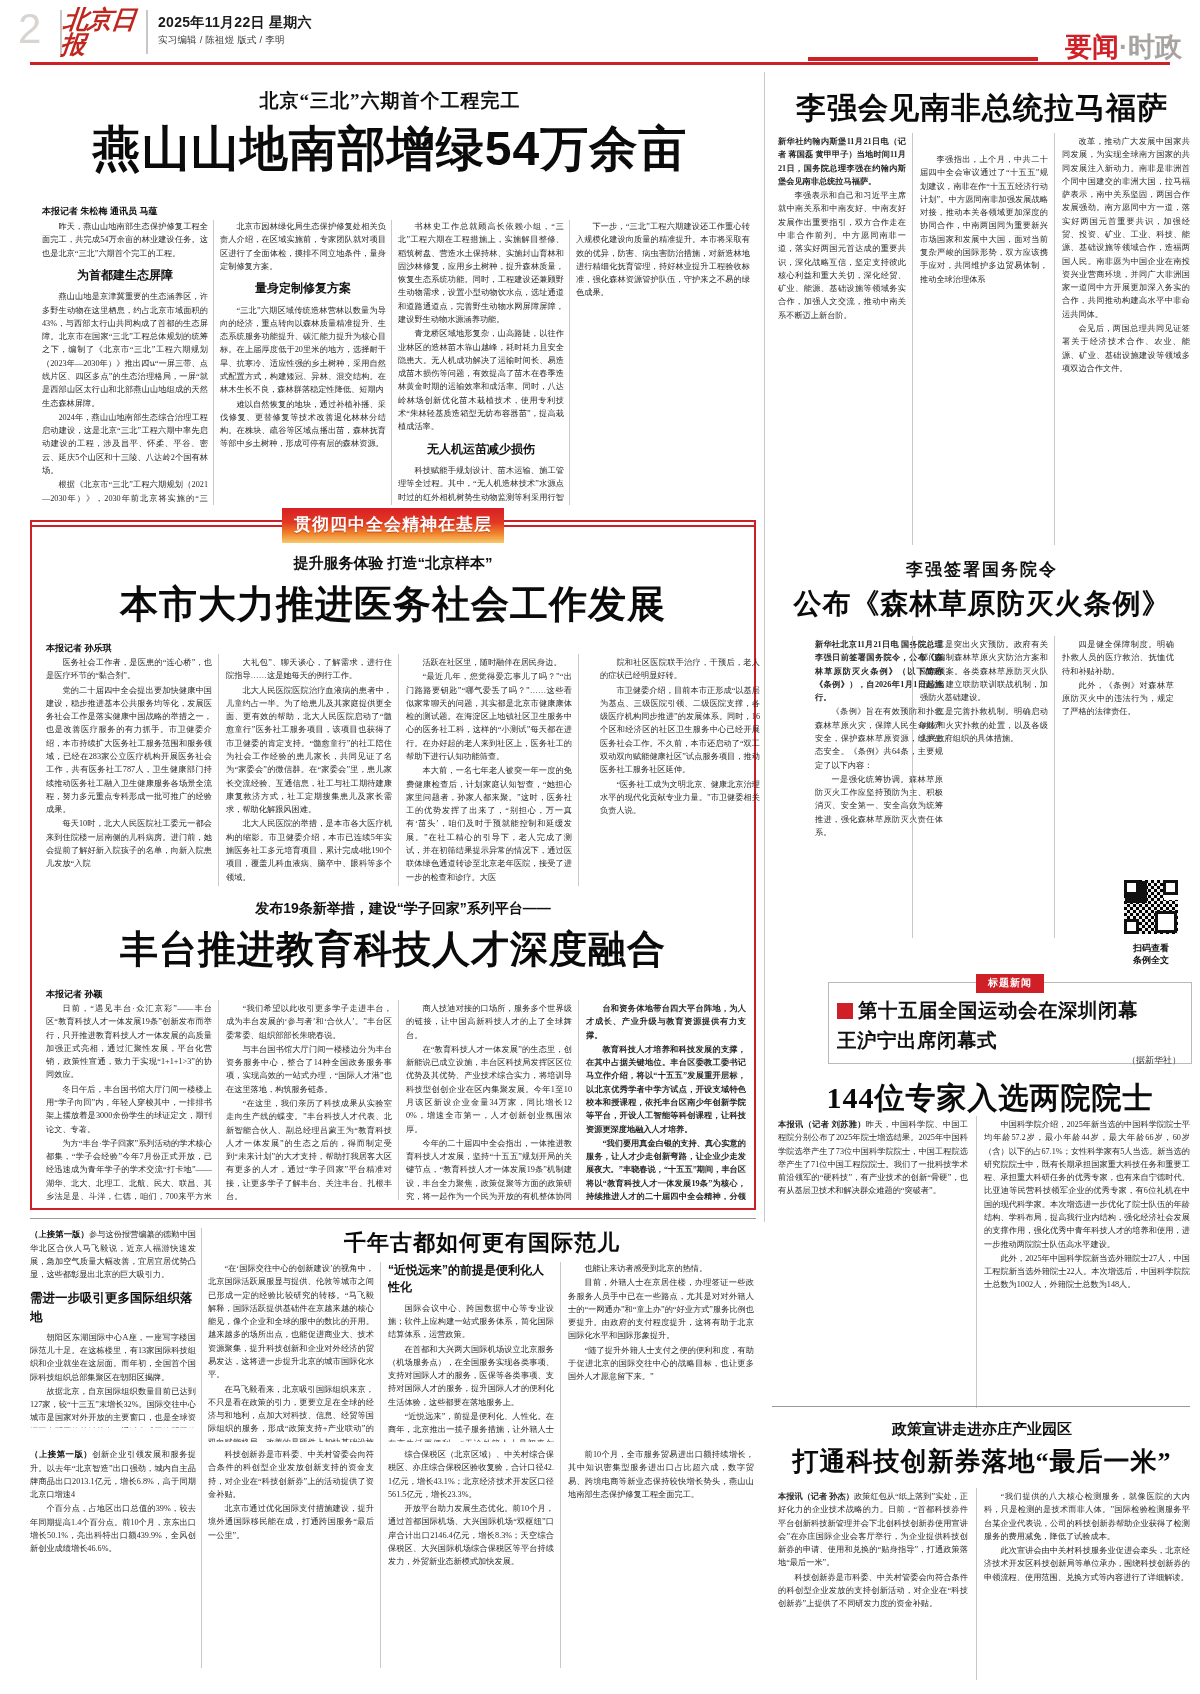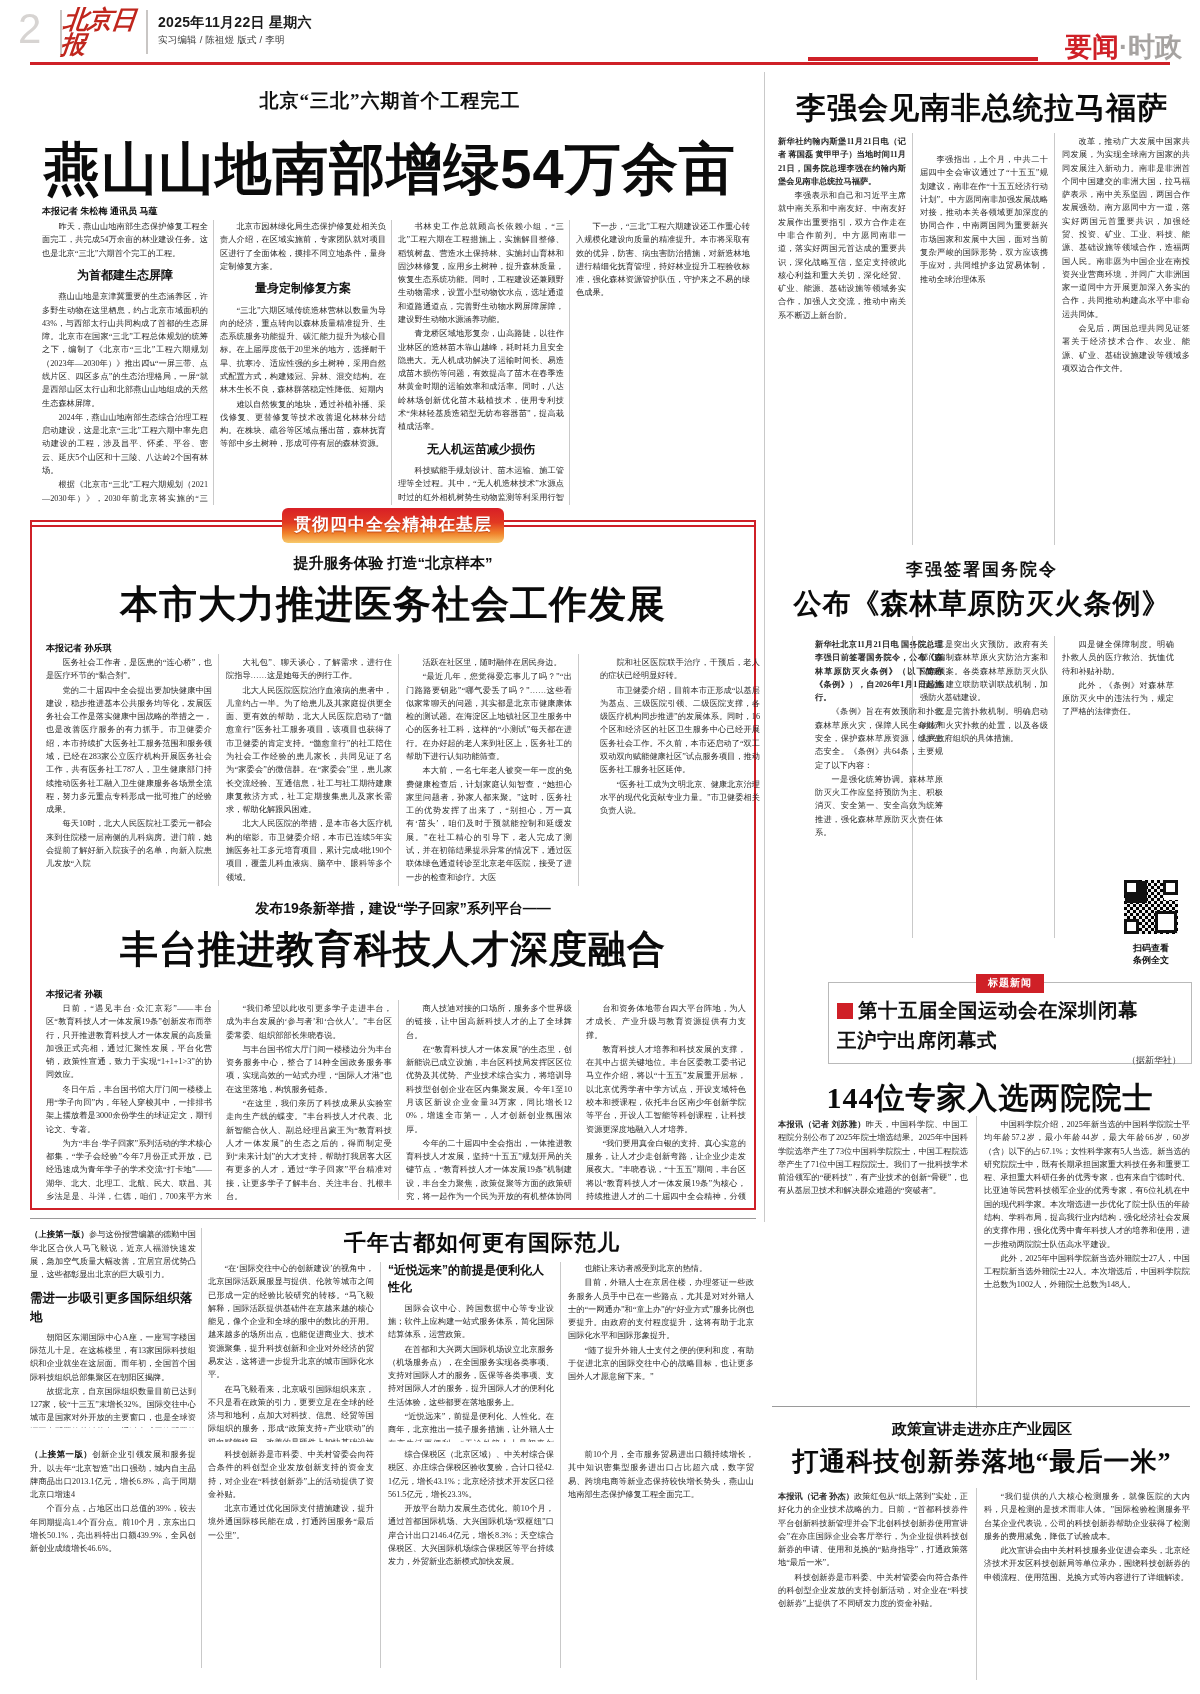--- a/index.html
+++ b/index.html
@@ -97,21 +97,20 @@
     display:flex; align-items:center; justify-content:center;
   }
   .banner-line{ height:2px; background:#cf2027; flex:1; }
   .banner{
     font-family:"Liberation Sans", sans-serif;
     font-size:17px; font-weight:bold; color:#ffffff;
     padding:5px 12px 7px;
     background:linear-gradient(180deg,#d81f26 0%,#e23a22 42%,#f0802a 72%,#f7c96b 100%);
     letter-spacing:1px; white-space:nowrap;
     text-shadow:0 1px 1px rgba(120,0,0,.4);
-    border-radius:6px;
   }
 
   
   .hl-box{
     position:absolute; border:1px solid #b9b9b9; background:#fff;
   }
   .hl-tag{
     position:absolute; top:-9px; left:50%; transform:translateX(-50%);
     background:#cf2027; color:#fff;
     font-family:"Liberation Sans", sans-serif;
@@ -173,21 +172,21 @@
   <div class="mh-section">
     <span class="red">要闻</span><span class="gray">·时政</span>
   </div>
   <div class="mh-rule"></div>
 </div>
 
 <div class="vrule" style="left:764px; top:72px; height:1150px;"></div>
 
 <div style="position:absolute; left:30px; top:88px; width:720px;">
   <div class="kicker" style="font-size:19px; letter-spacing:1px;">北京“三北”六期首个工程完工</div>
-  <div class="headline" style="font-size:56px; margin-top:24px; line-height:1.12;">燕山山地南部增绿54万余亩</div>
+  <div class="headline" style="font-size:48px; margin-top:8px; line-height:1.12;">燕山山地南部增绿54万余亩</div>
 </div>
 <div class="byline" style="position:absolute; left:42px; top:205px;">本报记者 朱松梅 通讯员 马蕴</div>
 
 <div class="body-col" style="position:absolute; left:42px; top:220px; width:166px; height:285px;">
   <p>昨天，燕山山地南部生态保护修复工程全面完工，共完成54万余亩的林业建设任务。这也是北京“三北”六期首个完工的工程。</p>
   <div class="subhead" style="font-size:12px; margin:6px 0 5px;">为首都建生态屏障</div>
   <p>燕山山地是京津冀重要的生态涵养区，许多野生动物在这里栖息，约占北京市域面积的43%，与西部太行山共同构成了首都的生态屏障。北京市在国家“三北”工程总体规划的统筹之下，编制了《北京市“三北”工程六期规划（2023年—2030年）》推出四ัน“一屏三带、点线片区、四区多点”的生态治理格局，一屏“就是西部山区太行山和北部燕山山地组成的天然生态森林屏障。</p>
   <p>2024年，燕山山地南部生态综合治理工程启动建设，这是北京“三北”工程六期中率先启动建设的工程，涉及昌平、怀柔、平谷、密云、延庆5个山区和十三陵、八达岭2个国有林场。</p>
   <p>根据《北京市“三北”工程六期规划（2021—2030年）》，2030年前北京将实施的“三北”工程大概建设任务，包括燕山山地南部生态综合治理工程、太行山东北部生态综合治理工程、湖白河流域中下游生态综合治理工程和退化林修复工程。“三北”工程六期建设区区域，将实施人工造林种草30万余亩，封山育林30万余亩、退化林修复30万余亩，森林抚育850万亩。</p>
 </div>
@@ -275,21 +274,21 @@
   </div>
   <div class="vrule" style="left:366px; top:478px; height:200px;"></div>
 
   <div class="body-col" style="position:absolute; left:374px; top:480px; width:166px; height:198px;">
     <p>商人技迪对接的口场所，服务多个世界级的链接，让中国高新科技人才的上了全球舞台。</p>
     <p>在“教育科技人才一体发展”的生态里，创新能说已成立设施，丰台区科技局发挥区区位优势及其优势、产业技术综合实力，将培训导科技型创创企业在区内集聚发展。今年1至10月该区新设企业金量34万家，同比增长120%，增速全市第一，人才创新创业氛围浓厚。</p>
     <p>今年的二十届四中全会指出，一体推进教育科技人才发展，坚持“十五五”规划开局的关键节点，“教育科技人才一体发展19条”机制建设，丰台全力聚焦，政策促聚等方面的政策研究，将一起作为一个民为开放的有机整体协同推进，“翻指成章”。</p>
   </div>
   <div class="vrule" style="left:546px; top:478px; height:200px;"></div>
 
-  <div class="body-col" style="position:absolute; left:554px; top:480px; width:160px; height:198px;">
+  <div class="body-col" style="position:absolute; left:554px; top:480px; width:160px; height:198px;font-weight:bold;">
     <p>台和资务体地带台四大平台阵地，为人才成长、产业升级与教育资源提供有力支撑。</p>
     <p>教育科技人才培养和科技发展的支撑，在其中占据关键地位。丰台区委教工委书记马立作介绍，将以“十五五”发展重开层标，以北京优秀学者中学方试点，开设支域特色校本和授课程，依托丰台区南少年创新学院等平台，开设人工智能等科创课程，让科技资源更深度地融入人才培养。</p>
     <p>“我们要用真金白银的支持、真心实意的服务，让人才少走创新弯路，让企业少走发展夜大。”丰晓春说，“十五五”期间，丰台区将以“教育科技人才一体发展19条”为核心，持续推进人才的二十届四中全会精神，分领域制定专项行动计划，让创新内部发展深入人持久的功力。</p>
   </div>
 </div>
 
 <div style="position:absolute; left:772px; top:88px; width:420px;">
   <div class="headline" style="font-size:30px; font-family:'Liberation Serif',serif;">李强会见南非总统拉马福萨</div>
 </div>
 

